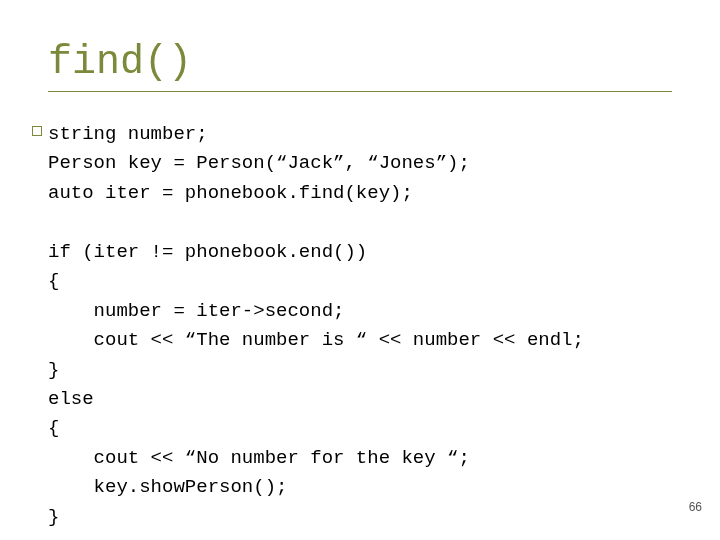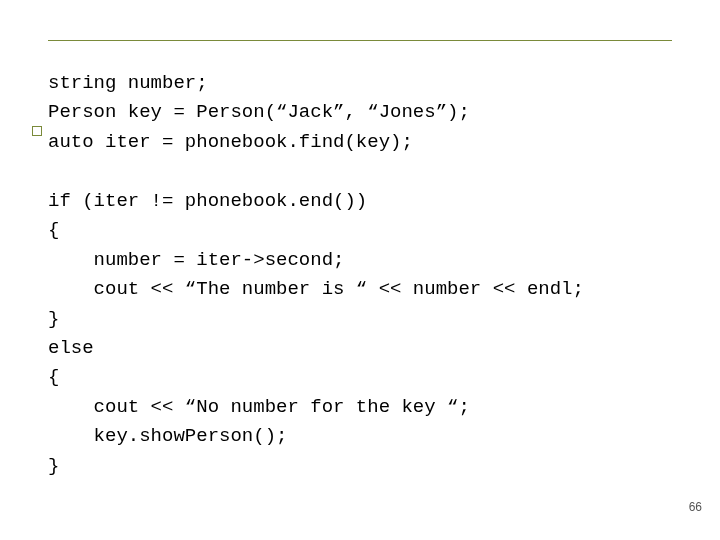--- a/index.html
+++ b/index.html
@@ -55,20 +55,21 @@
     font-family: Arial, sans-serif;
     font-size: 12px;
     color: #555;
     margin-left: 28px;
   }
 </style>
 </head>
 <body>
 
 <div class="slide">
+  <h1 class="title">find()</h1>
   <hr class="title-rule">
   <span class="bullet-marker"></span>
   <div class="code"><span>string number;</span>
 <span>Person key = Person(“Jack”, “Jones”);</span>
 <span>auto iter = phonebook.find(key);</span>
 <span></span>
 <span>if (iter != phonebook.end())</span>
 <span>{</span>
 <span>    number = iter-&gt;second;</span>
 <span>    cout &lt;&lt; “The number is “ &lt;&lt; number &lt;&lt; endl;</span>

